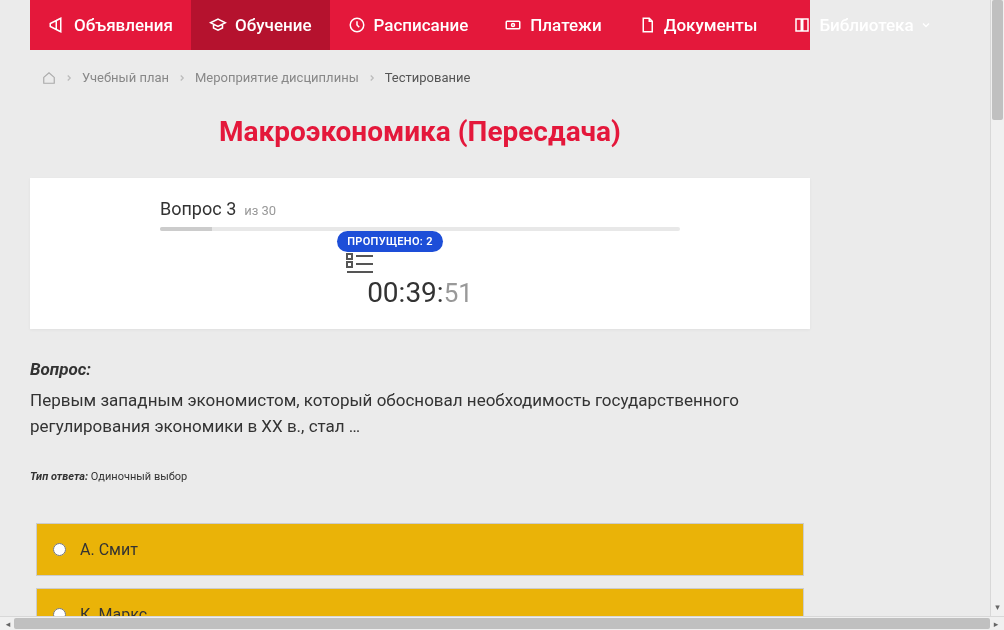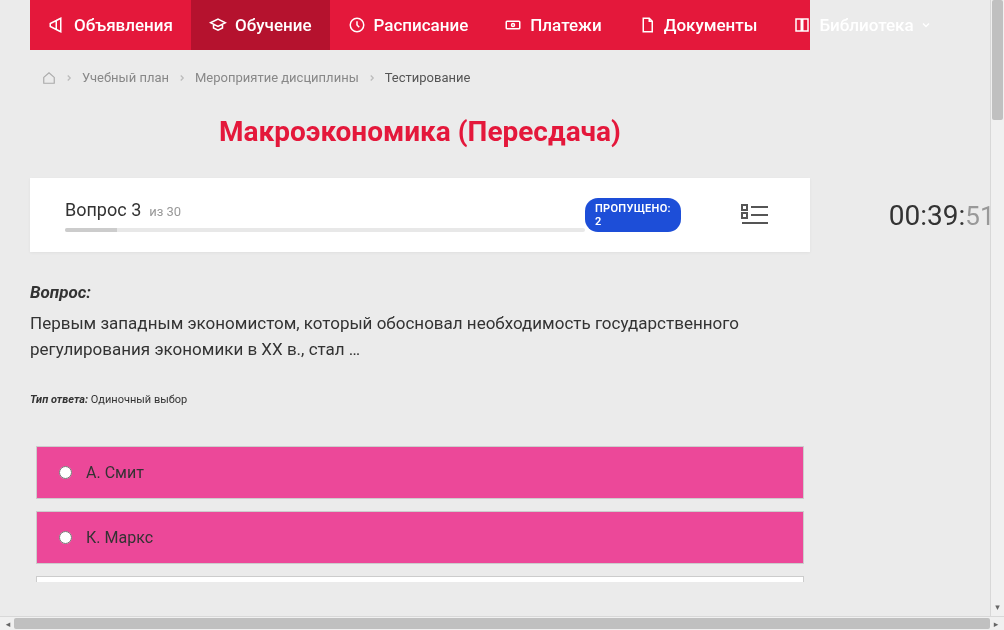--- a/index.html
+++ b/index.html
@@ -138,20 +138,21 @@
       color: #e4183b;
       margin: 20px 0 30px;
     }
     .question-header {
       background: #fff;
       margin: 0 30px 30px;
       display: flex;
       align-items: center;
       padding: 20px 35px;
       box-shadow: 0 1px 3px rgba(0,0,0,0.05);
+      flex-direction: column;
     }
     .q-left {
       flex: 1;
     }
     .q-label {
       font-size: 18px;
       color: #333;
     }
     .q-of {
       font-size: 13px;
@@ -218,22 +219,22 @@
     .answer-type-label {
       font-style: italic;
       font-weight: 700;
     }
     .answers {
       margin: 0 6px;
     }
     .answer-option {
       display: flex;
       align-items: center;
-      padding: 16px 22px;
-      background: #ec4899;
+      padding: 16px 16px;
+      background: #eab308;
       border: 1px solid #ccc;
       margin-bottom: 12px;
       cursor: pointer;
       font-size: 16px;
     }
     .answer-option input {
       margin-right: 14px;
     }
     .answer-stub {
       height: 6px;

